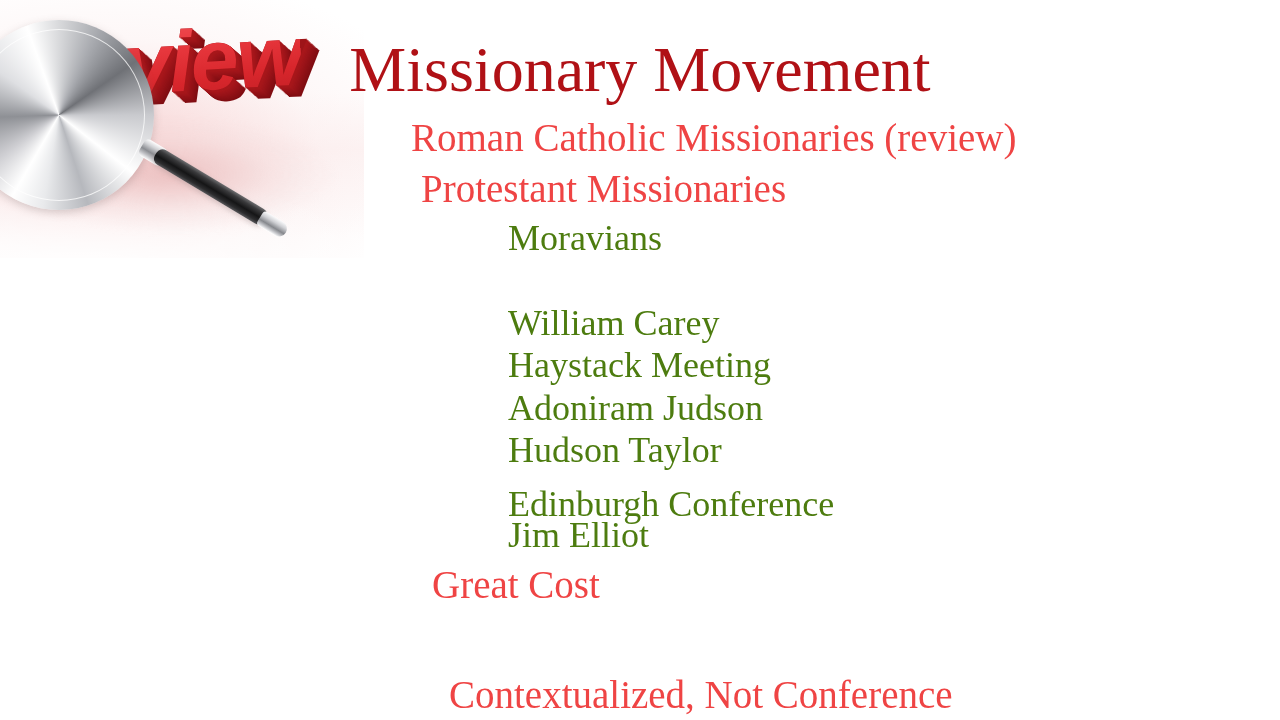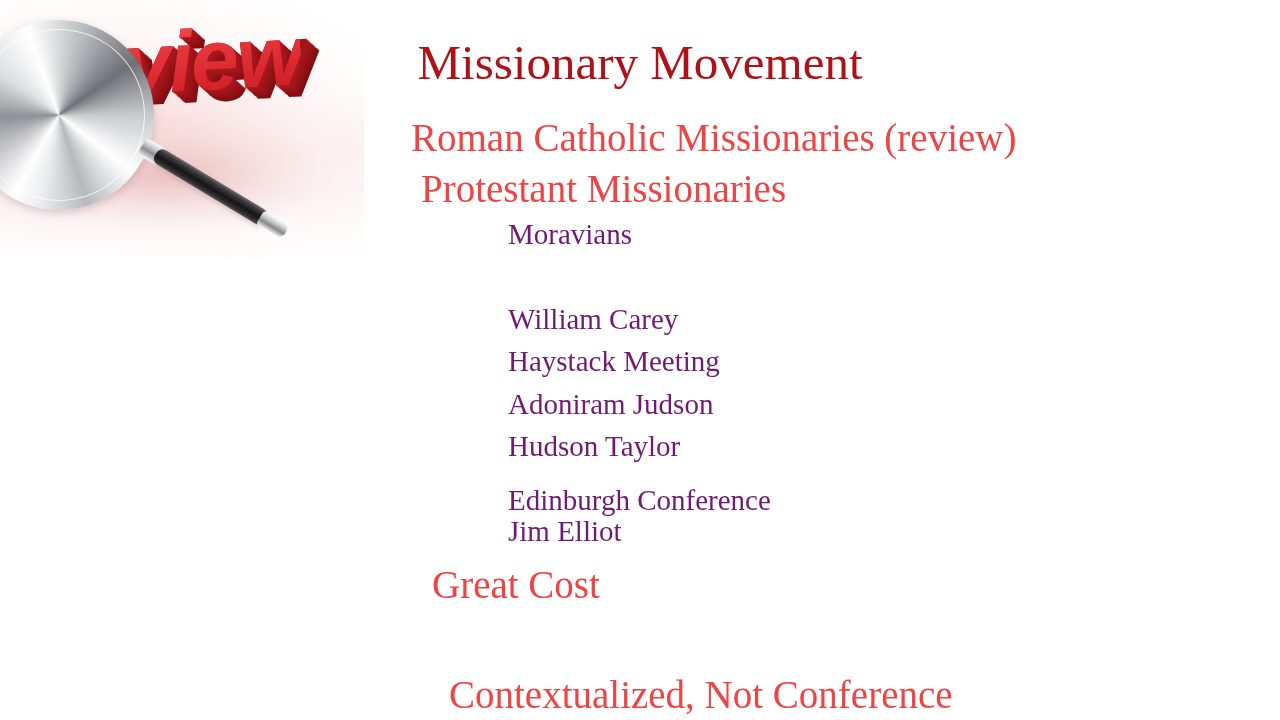--- a/index.html
+++ b/index.html
@@ -156,38 +156,38 @@
     background: linear-gradient(180deg, #fbfbfc 0%, #cfd0d4 30%, #86888d 62%, #cdced2 86%, #ffffff 100%);
   }
 
   
   .slide-title {
     position: absolute;
     left: 0;
     top: 38px;
     width: 1280px;
     text-align: center;
-    font-size: 49px;
+    font-size: 64px;
     line-height: 1;
     color: #B01116;
     white-space: nowrap;
   }
 
   .body-line {
     position: absolute;
     white-space: nowrap;
     line-height: 1;
   }
   .level1 {
     font-size: 39px;
     color: #ef4444;
   }
   .level2 {
-    font-size: 29px;
-    color: #701a75;
+    font-size: 36px;
+    color: #4d7c0f;
   }
 
   .l-roman       { left: 411px; top: 118px; }
   .l-protestant  { left: 421px; top: 169px; }
 
   .sub { left: 508px; }
   .sub-0 { top: 220px; }
   .sub-1 { top: 262px; }
   .sub-2 { top: 305px; }
   .sub-3 { top: 347px; }

